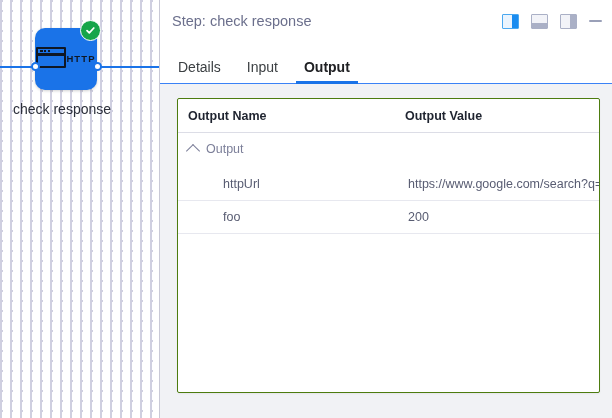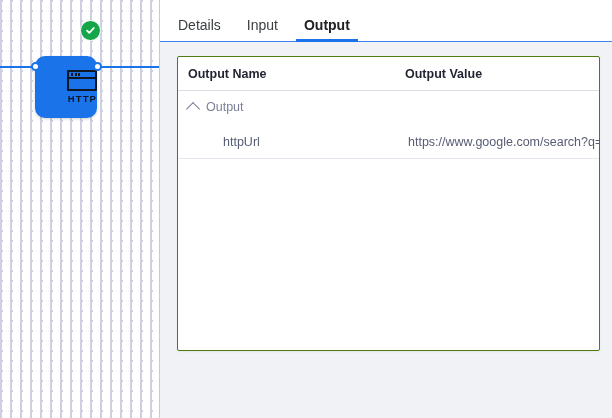--- a/index.html
+++ b/index.html
@@ -57,25 +57,24 @@
   .node {
     position: absolute;
     left: 35px;
     top: 28px;
     width: 62px;
     height: 62px;
     border-radius: 10px;
     background: #1a73e8;
     z-index: 3;
     display: flex;
-    flex-direction: column;
-    align-items: flex-end;
+    flex-direction: row;
+    align-items: center;
     justify-content: center;
     box-shadow: 0 1px 3px rgba(0,0,0,0.18);
-    margin-top: 28px;
   }
   .node-glyph {
     width: 30px;
     height: 21px;
     border: 2.6px solid #0f1724;
     border-radius: 1px;
     box-sizing: border-box;
     position: relative;
     margin-bottom: 3px;
   }
@@ -330,24 +329,34 @@
 
     <div class="port left"></div>
     <div class="port right"></div>
 
     <div class="status-badge">
       <svg width="11" height="11" viewBox="0 0 12 12">
         <path d="M2.2 6.1 L4.7 8.6 L9.6 3.3" fill="none" stroke="#ffffff" stroke-width="1.9" stroke-linecap="round" stroke-linejoin="round"></path>
       </svg>
     </div>
 
+    <div class="node-name">check response</div>
   </div>
 
   <div class="panel">
 
+    <div class="panel-header">
+      <div class="panel-title">Step: check response</div>
+      <div class="header-actions">
+        <div class="layout-icon active"></div>
+        <div class="layout-icon bottom"></div>
+        <div class="layout-icon right"></div>
+        <div class="minimize-icon"></div>
+      </div>
+    </div>
 
     <div class="tabs">
       <div class="tab">Details</div>
       <div class="tab">Input</div>
       <div class="tab active">Output</div>
     </div>
 
     <div class="panel-body">
       <div class="card">
         <table class="table">
@@ -365,19 +374,23 @@
                   <span class="chev"></span>
                   <span>Output</span>
                 </span>
               </td>
             </tr>
             <tr>
               <td class="key">httpUrl</td>
               <td class="value">https://www.google.com/search?q=</td>
             </tr>
 
+            <tr class="last-row">
+              <td class="key">foo</td>
+              <td class="value">200</td>
+            </tr>
           </tbody>
         </table>
       </div>
     </div>
 
   </div>
 </div>
 
 </body></html>

